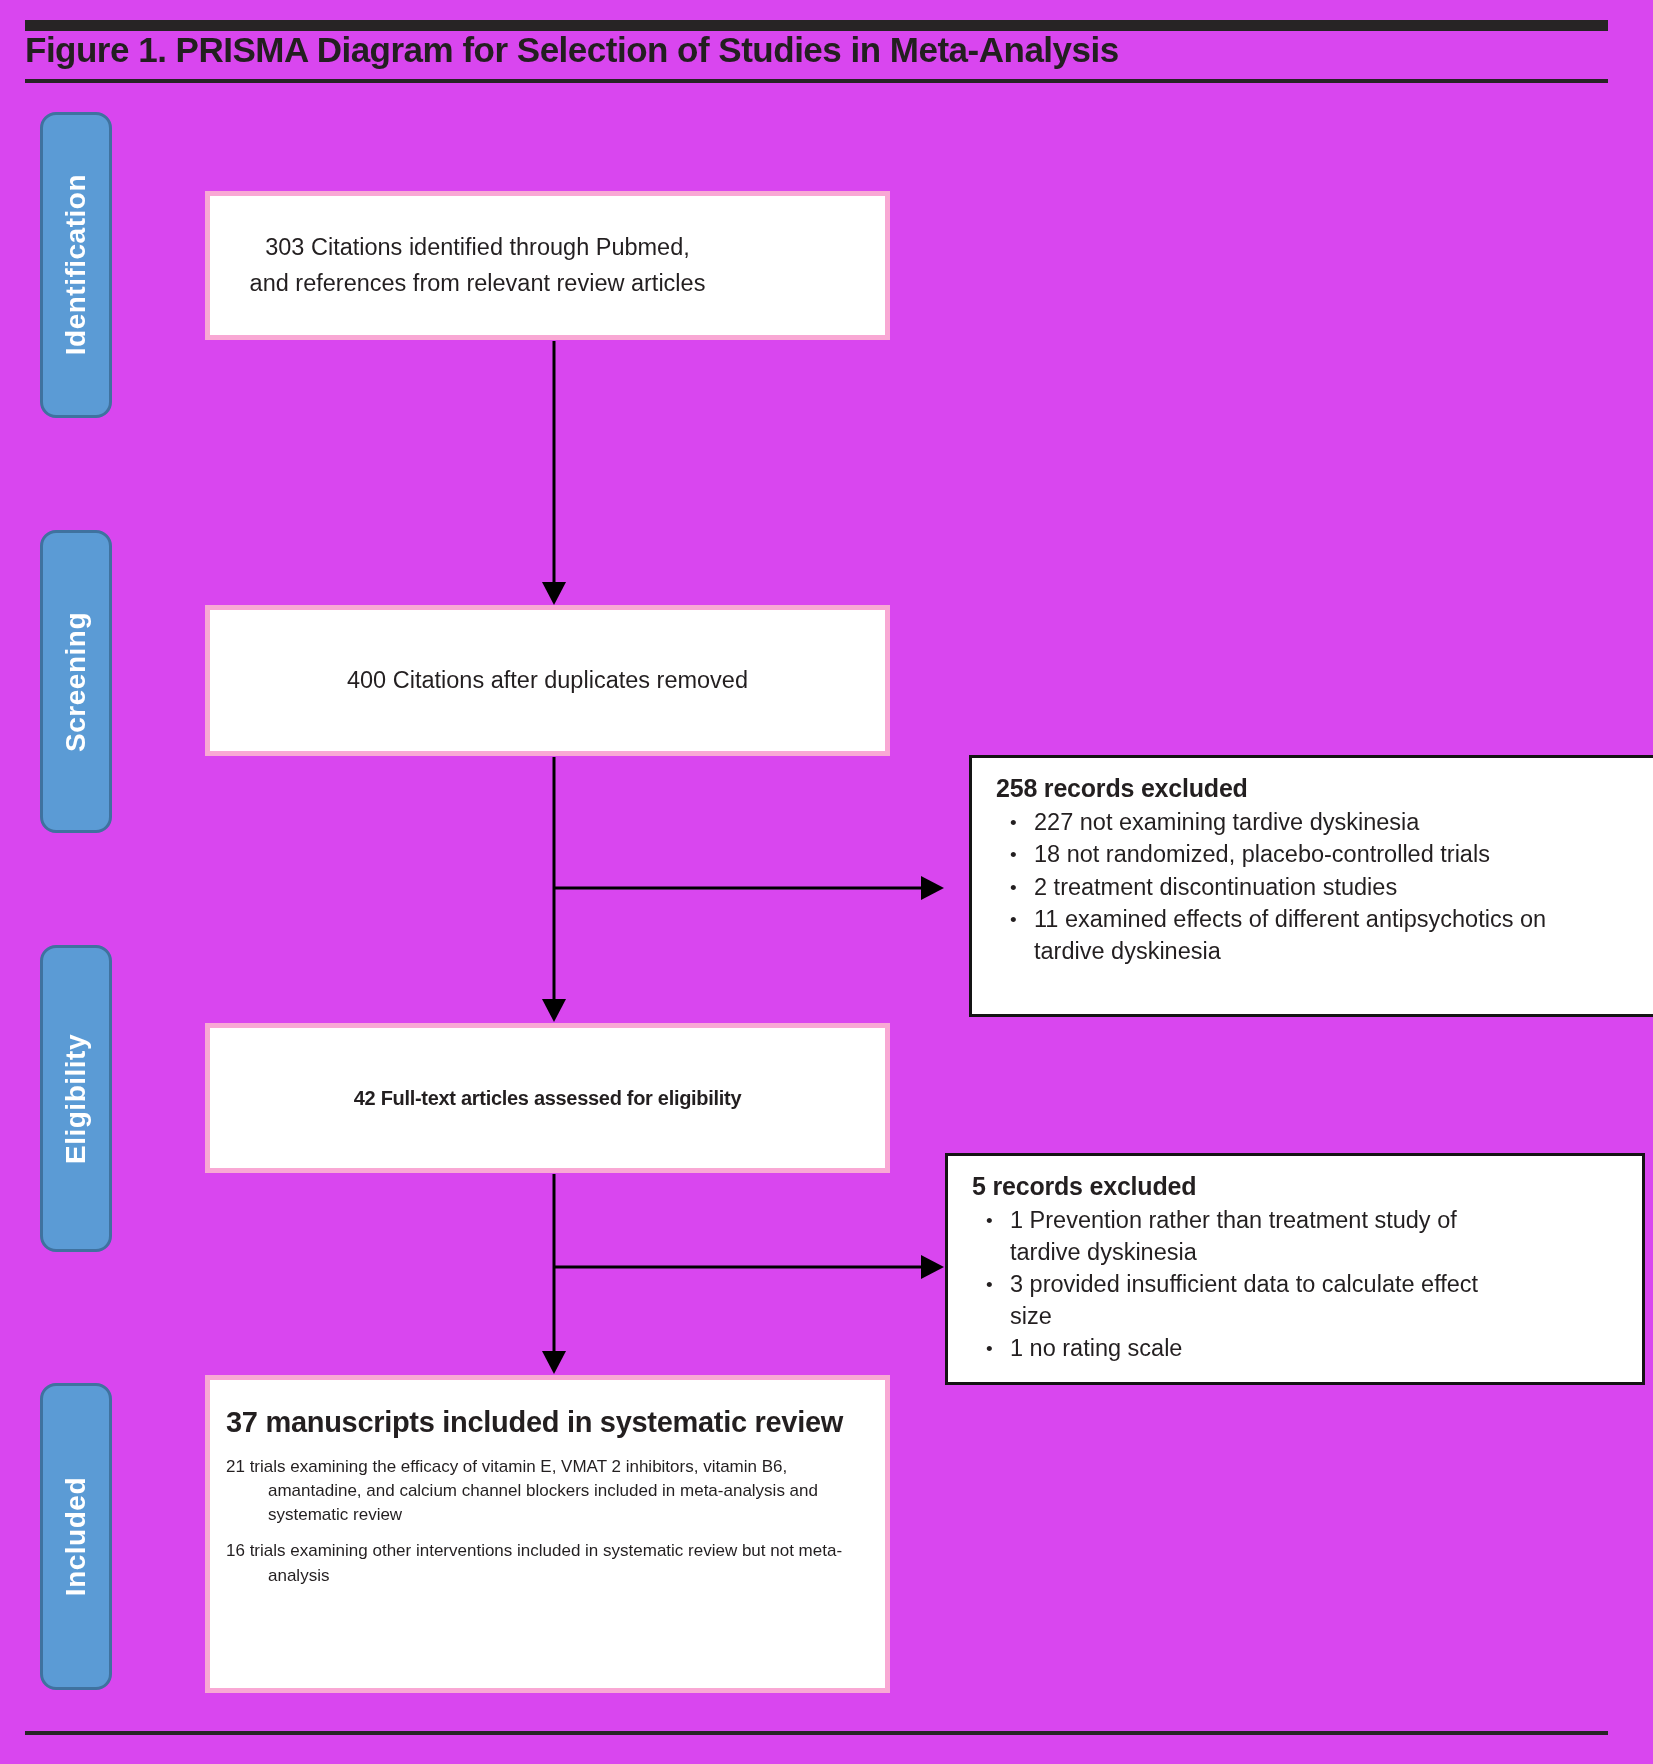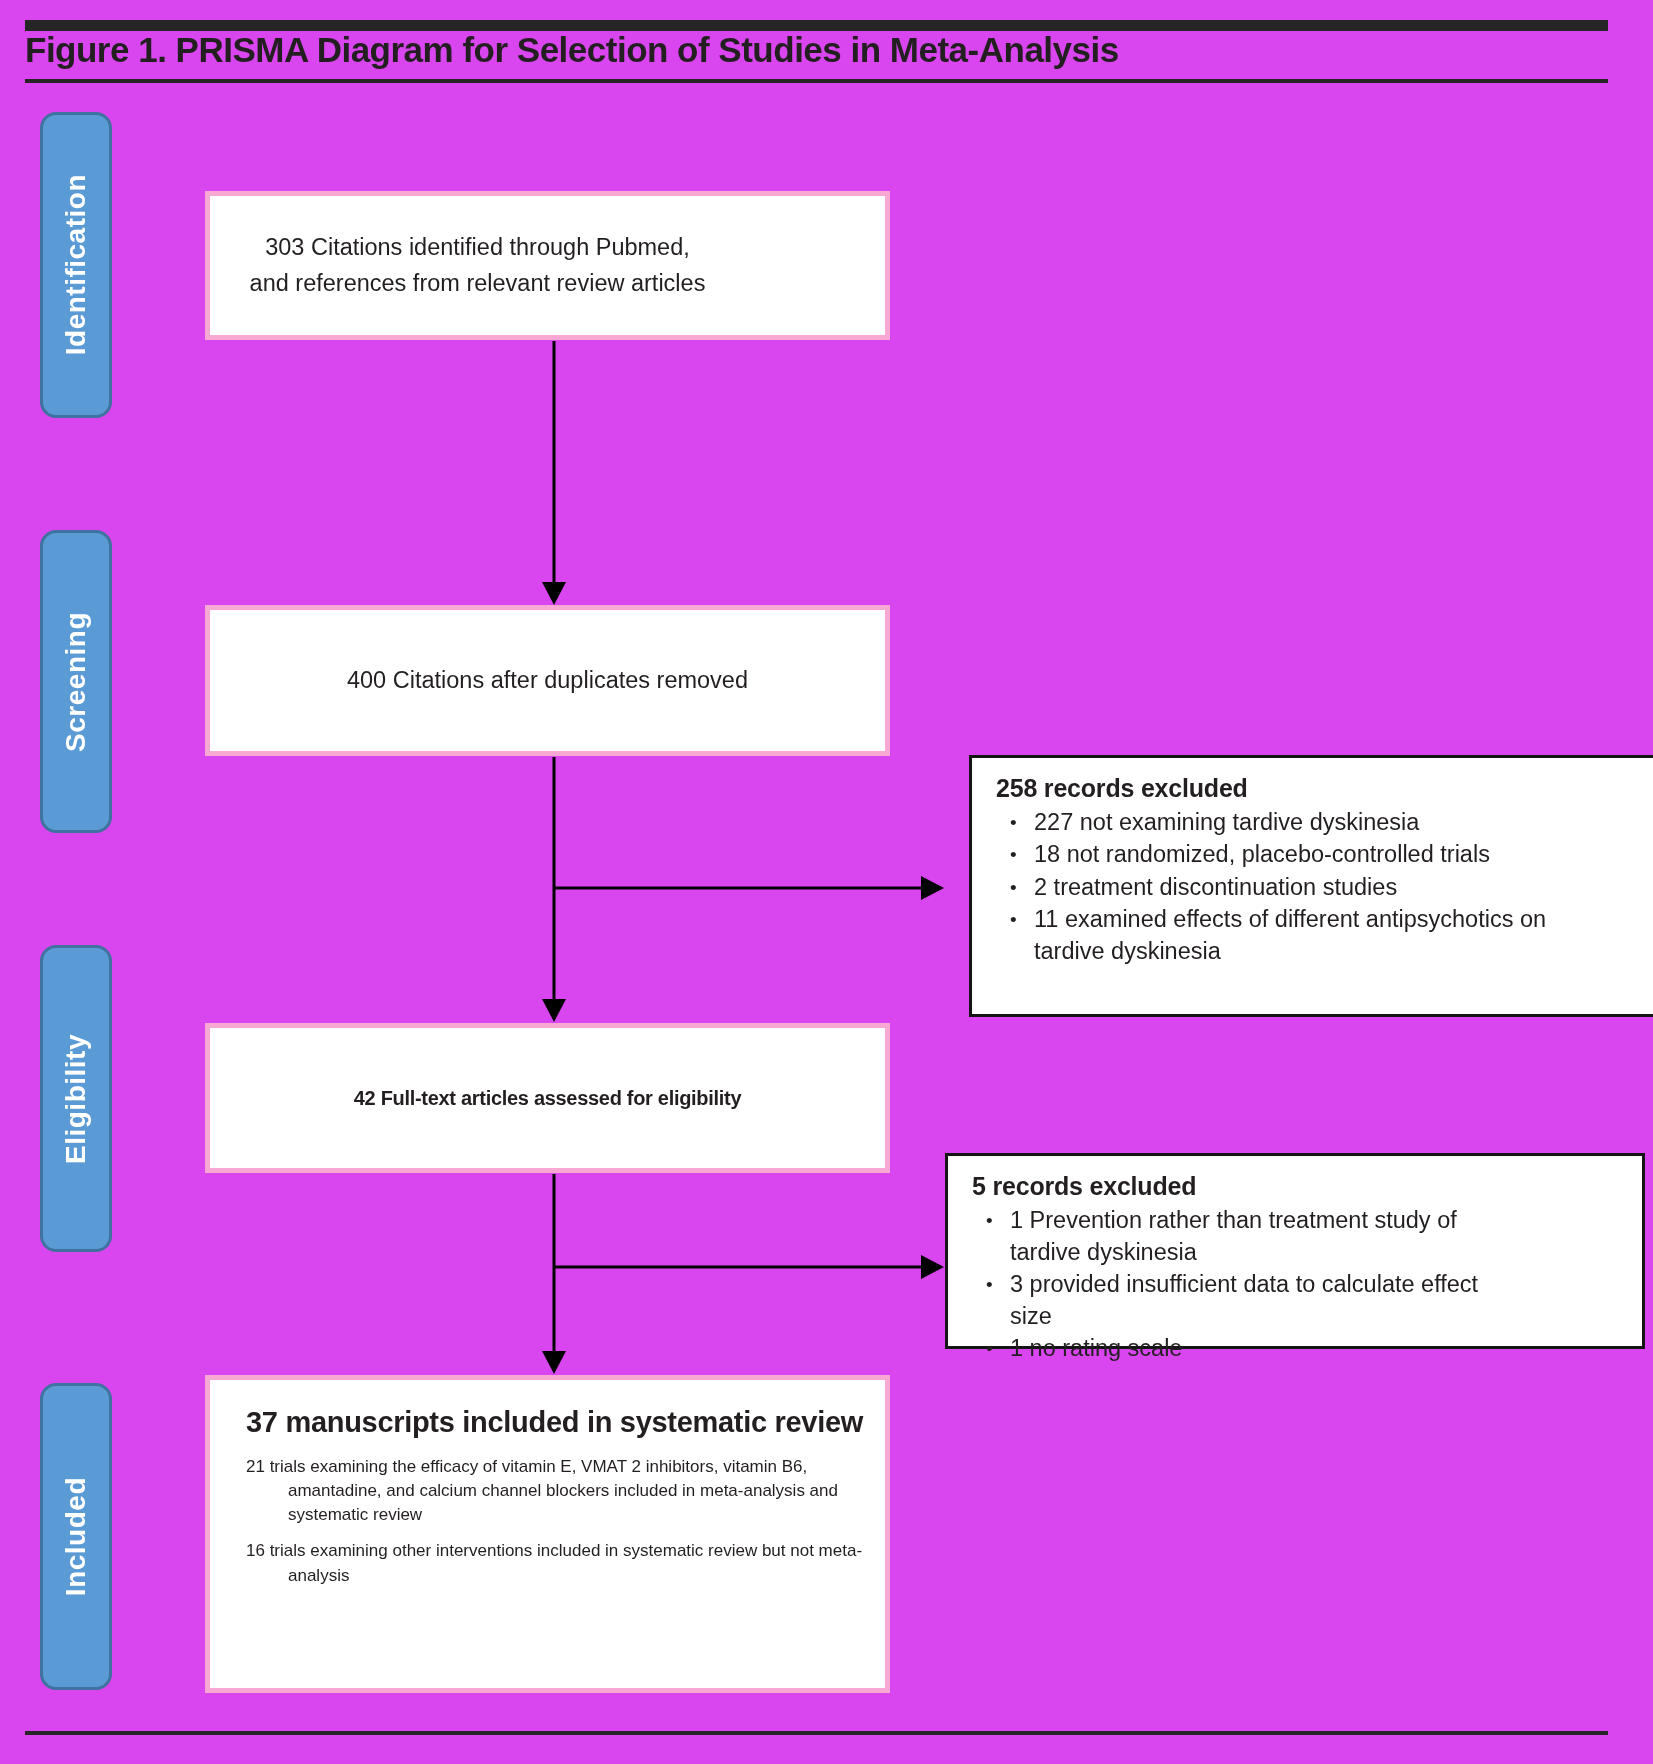--- a/index.html
+++ b/index.html
@@ -86,21 +86,21 @@
   }
   .fbox-text {
     font-size: 23.5px;
     line-height: 1.52;
   }
   .fbox-text-bold {
     font-size: 20px;
     font-weight: bold;
     letter-spacing: -0.3px;
   }
-  .fbox-included { padding: 18px 18px 0 36px; }
+  .fbox-included { padding: 18px 18px 0 16px; }
   .included-heading {
     font-size: 29px;
     font-weight: bold;
     letter-spacing: -0.3px;
     margin: 8px 0 16px 0;
   }
   .included-para {
     font-size: 17px;
     line-height: 1.42;
     margin: 0 0 12px 0;
@@ -112,21 +112,21 @@
   .xbox {
     position: absolute;
     left: 945px;
     width: 700px;
     background: #ffffff;
     border: 3px solid #141414;
     box-sizing: border-box;
     padding: 14px 20px 10px 24px;
   }
   .xbox-screening   { top: 755px;  height: 262px; margin-left: 24px; }
-  .xbox-eligibility { top: 1153px; height: 196px; }
+  .xbox-eligibility { top: 1153px; height: 232px; }
   .xbox-heading {
     font-size: 25px;
     font-weight: bold;
     letter-spacing: -0.2px;
     margin: 2px 0 4px 0;
   }
   .bullet-list {
     list-style: none;
     margin: 0;
     padding: 0 0 0 14px;

